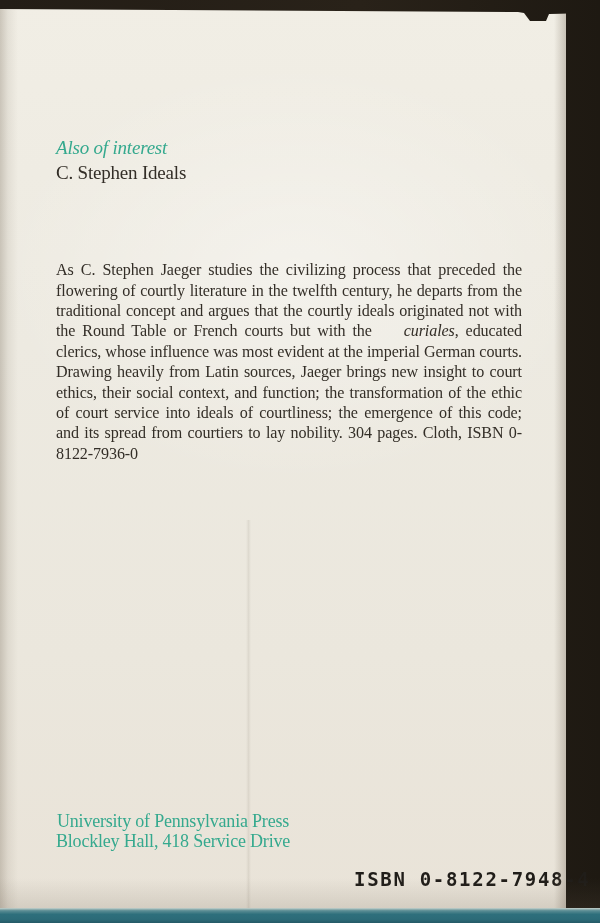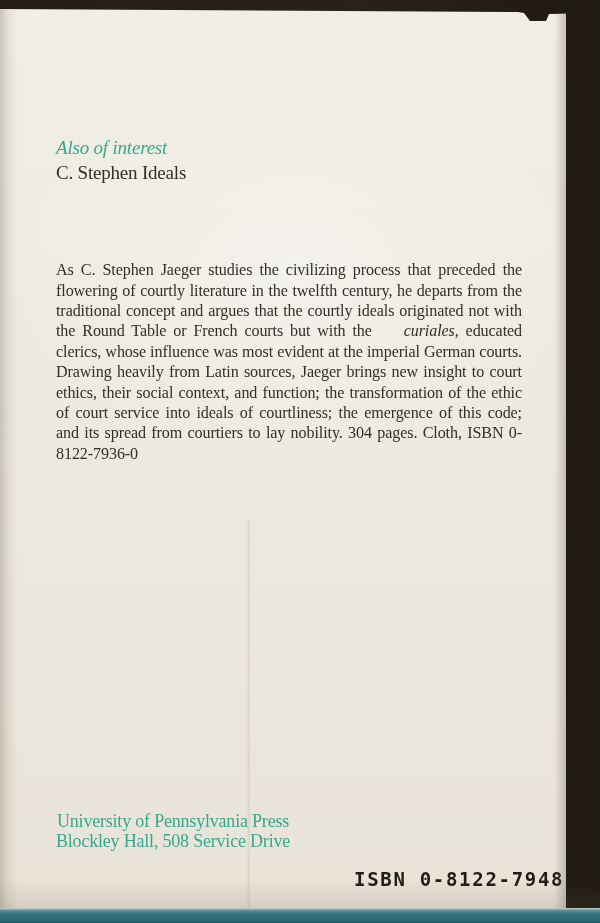--- a/index.html
+++ b/index.html
@@ -126,21 +126,21 @@
 
     <div class="header-block">
       <div class="line also">Also of interest</div>
       <div class="line">C. Stephen Ideals</div>
     </div>
 
     <p class="description"><span>As C. Stephen Jaeger studies the civilizing process that preceded the flowering of courtly literature in the twelfth century, he departs from the traditional concept and argues that the courtly ideals originated not with the Round Table or French courts but with the </span><span class="ital">curiales</span><span>, educated clerics, whose influence was most evident at the imperial German courts. Drawing heavily from Latin sources, Jaeger brings new insight to court ethics, their social context, and function; the transformation of the ethic of court service into ideals of courtliness; the emergence of this code; and its spread from courtiers to lay nobility. 304 pages. Cloth, ISBN 0-8122-7936-0</span></p>
 
     <div class="publisher">
       <div>University of Pennsylvania Press</div>
-      <div>Blockley Hall, 508 Service Drive</div>
+      <div>Blockley Hall, 418 Service Drive</div>
     </div>
 
     <div class="isbn">ISBN 0-8122-7948-4</div>
 
     <div class="crease-left"></div>
     <div class="edge-right"></div>
     <div class="crease-mid"></div>
     <div class="bottom-shade"></div>
   </div>
 

